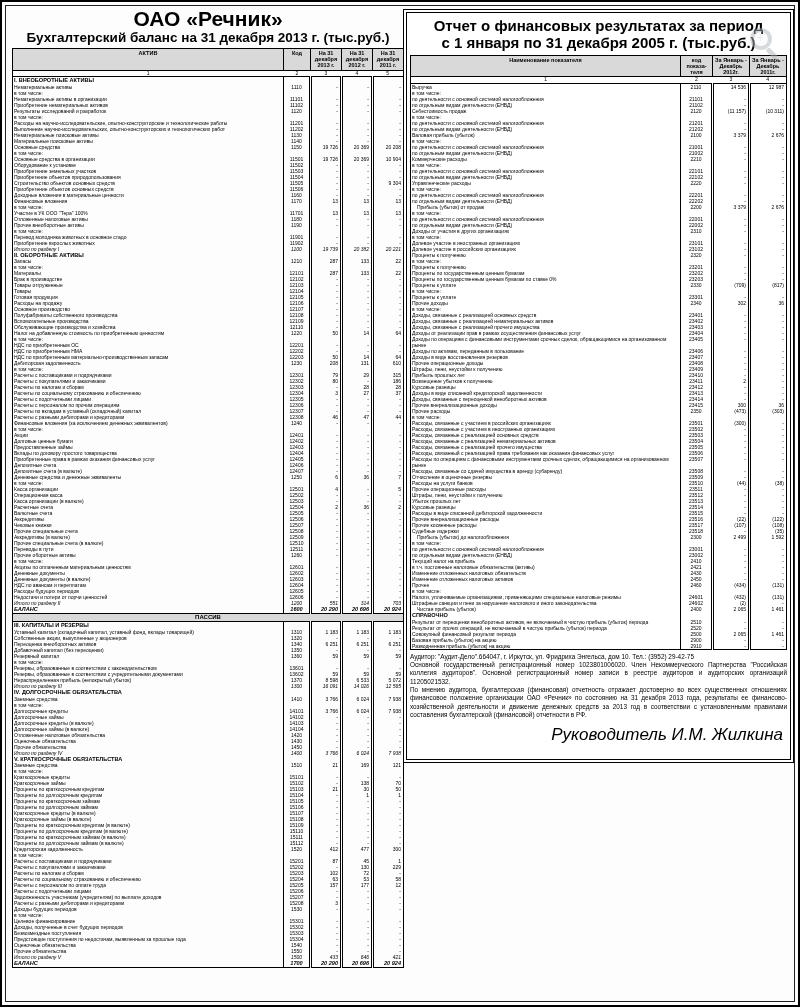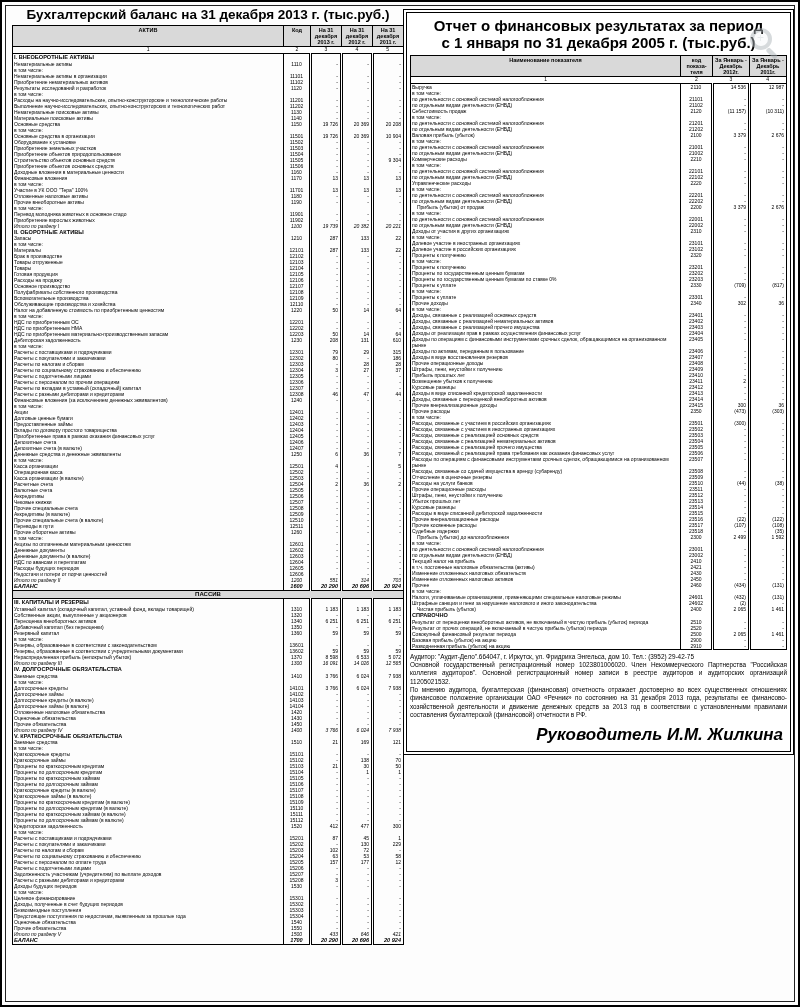--- a/index.html
+++ b/index.html
@@ -9,21 +9,21 @@
   .inner-frame{position:absolute;inset:3px;border:1px solid #222;pointer-events:none;}
 
   
   .left-panel{position:absolute;left:10px;top:5px;width:392px;}
   .lp-title1{font-size:21px;font-weight:bold;text-align:center;line-height:1.1;}
   .lp-title2{font-size:13.5px;font-weight:bold;text-align:center;line-height:1.15;}
   .lp-title3{font-size:13.5px;font-weight:bold;text-align:center;line-height:1.15;margin-bottom:2px;}
 
   
   .right-panel{position:absolute;left:401px;top:7px;width:391px;border:4px double #000;
-               background:#fff;padding:2px 3px 4px 3px;box-sizing:border-box;}
+               background:#fff;padding:2px 3px 12px 3px;box-sizing:border-box;}
   .rp-title{font-size:15px;font-weight:bold;text-align:center;line-height:1.15;margin:2px 0 3px 0;}
 
   
   table{border-collapse:collapse;width:100%;table-layout:fixed;border:1px solid #000;}
   th,td{font-size:5px;line-height:1.2;padding:0 1px;vertical-align:top;overflow:hidden;
         word-wrap:break-word;}
   thead th{background:#d9d9d9;border:1px solid #000;font-weight:bold;font-size:5.5px;
            text-align:center;line-height:1.15;padding:1px;}
   tr.idx td{text-align:center;border-bottom:1px solid #000;font-size:5px;line-height:1.1;}
   td.code{text-align:center;border-left:1px solid #000;}
@@ -31,38 +31,39 @@
   td.val:last-child{border-right:1px solid #000;}
   tr.sec td{font-weight:bold;font-size:5.6px;}
   tr.tot td{font-style:italic;}
   tr.bal td{font-style:italic;font-weight:bold;font-size:5.6px;}
   tr.band td{background:#d9d9d9;text-align:center;font-weight:bold;font-size:6px;
              border-top:1px solid #000;border-bottom:1px solid #000;}
   tr.ind td:first-child{padding-left:6px;}
 
   
   .audit{font-size:6.4px;line-height:1.3;margin-top:3px;text-align:justify;}
-  .signature{font-size:17px;font-weight:bold;font-style:italic;text-align:right;
+  .signature{font-size:17px;font-weight:normal;font-style:italic;text-align:right;
              margin:6px 4px 2px 0;}
 
   
   .magnifier{position:absolute;right:14px;top:26px;width:34px;height:34px;opacity:.5;pointer-events:none;}
   .magnifier .lens{position:absolute;left:0;top:0;width:22px;height:22px;border:4px solid #aeb6bb;
                    border-radius:50%;background:rgba(230,235,238,.35);box-sizing:border-box;}
   .magnifier .lens:after{content:"+";position:absolute;left:3px;top:-1px;color:#cfd6da;font-size:12px;}
   .magnifier .handle{position:absolute;left:19px;top:19px;width:13px;height:5px;background:#aeb6bb;
                      transform:rotate(45deg);transform-origin:0 0;border-radius:2px;}
 </style>
 </head>
 <body>
 
 <div class="page">
   <div class="inner-frame"></div>
 
   <div class="left-panel">
+    <div class="lp-title1">ОАО «Речник»</div>
     <div class="lp-title3">Бухгалтерский баланс на 31 декабря 2013 г. (тыс.руб.)</div>
     <table id="balance-table">
       <colgroup>
           <col>
           <col style="width:27px">
           <col style="width:31px">
           <col style="width:31px">
           <col style="width:31px">
         </colgroup>
       <thead>

